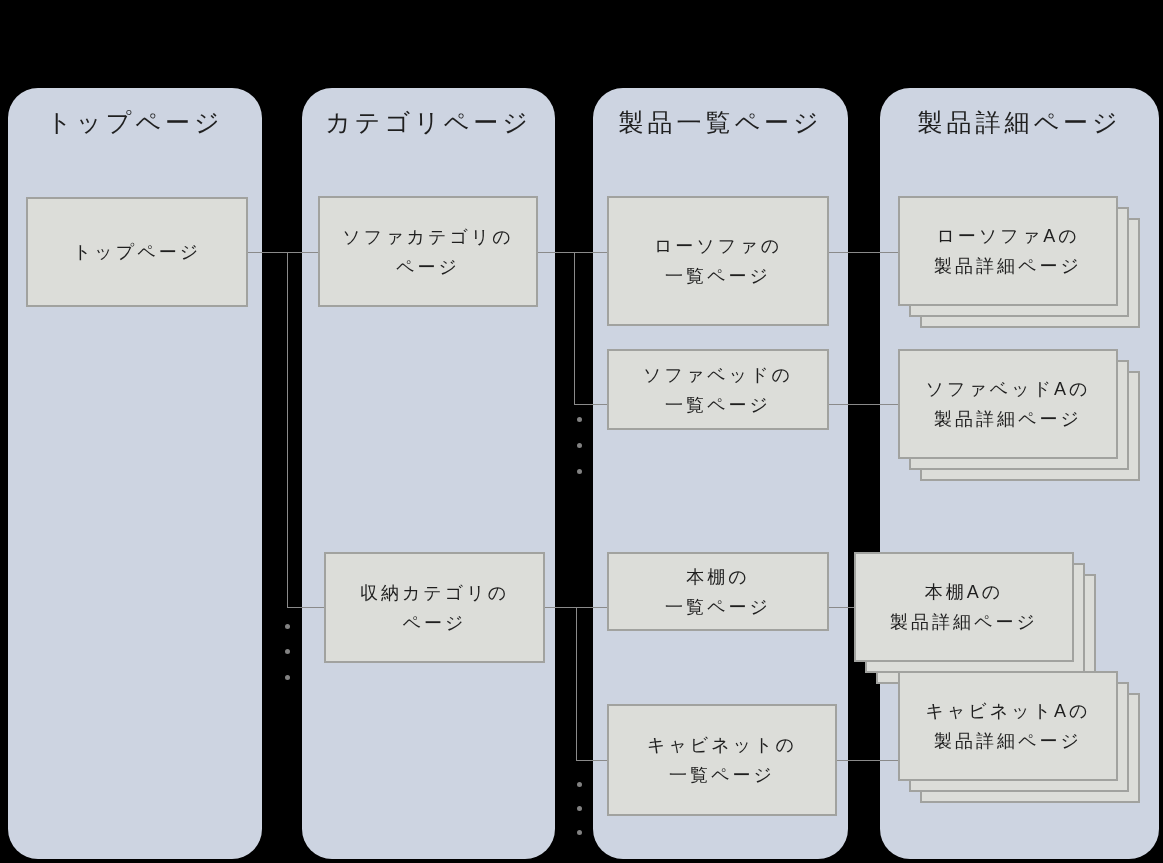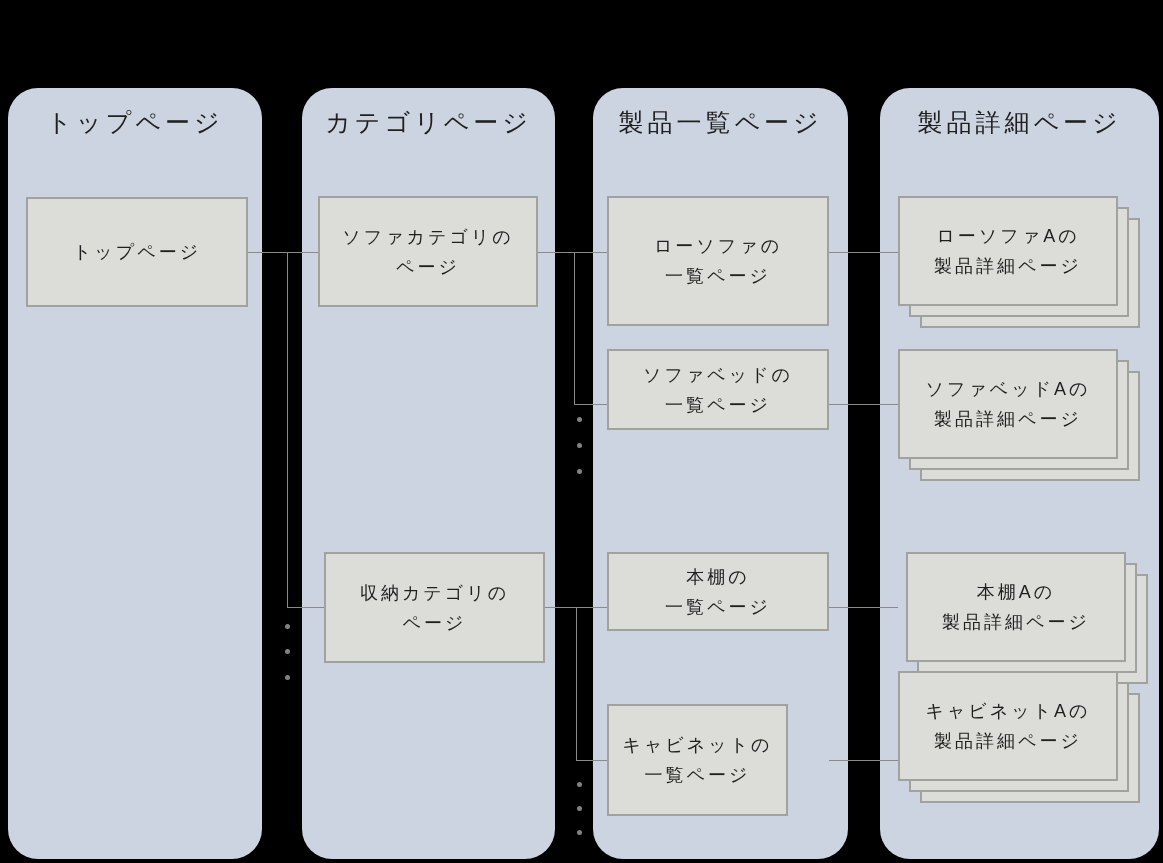--- a/index.html
+++ b/index.html
@@ -131,21 +131,21 @@
 一覧ページ</span>
   </div>
   <div class="node" style="left:607px;top:349px;width:222px;height:81px">
     <span class="node-label">ソファベッドの
 一覧ページ</span>
   </div>
   <div class="node" style="left:607px;top:552px;width:222px;height:79px">
     <span class="node-label">本棚の
 一覧ページ</span>
   </div>
-  <div class="node" style="left:607px;top:704px;width:181px;height:112px">
+  <div class="node" style="left:607px;top:704px;width:230px;height:112px">
     <span class="node-label">キャビネットの
 一覧ページ</span>
   </div>
 
   <div class="stack" style="left:898px;top:196px">
     <div class="stack-layer layer-2"></div>
     <div class="stack-layer layer-1"></div>
     <div class="node stack-main">
       <span class="node-label">ローソファAの
 製品詳細ページ</span>
@@ -154,21 +154,21 @@
 
   <div class="stack" style="left:898px;top:349px">
     <div class="stack-layer layer-2"></div>
     <div class="stack-layer layer-1"></div>
     <div class="node stack-main">
       <span class="node-label">ソファベッドAの
 製品詳細ページ</span>
     </div>
   </div>
 
-  <div class="stack" style="left:906px;top:552px">
+  <div class="stack" style="left:854px;top:552px">
     <div class="stack-layer layer-2"></div>
     <div class="stack-layer layer-1"></div>
     <div class="node stack-main">
       <span class="node-label">本棚Aの
 製品詳細ページ</span>
     </div>
   </div>
 
   <div class="stack" style="left:898px;top:671px">
     <div class="stack-layer layer-2"></div>

